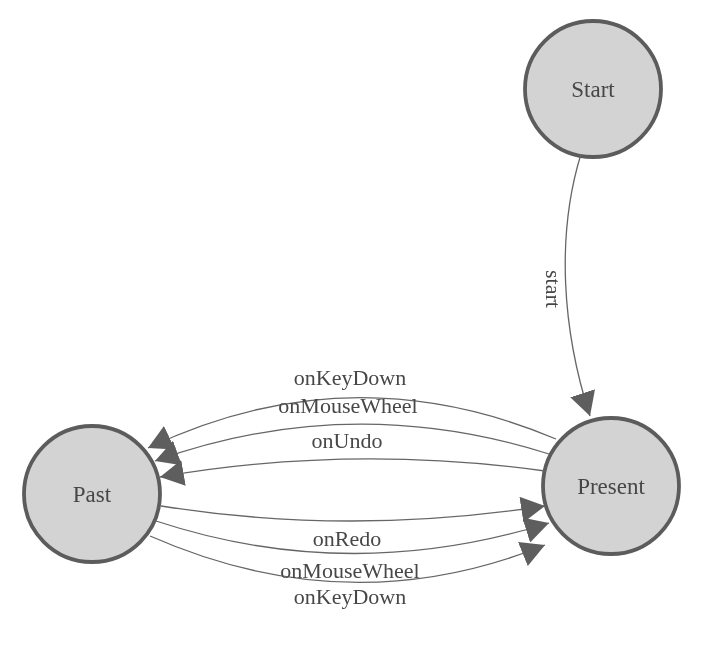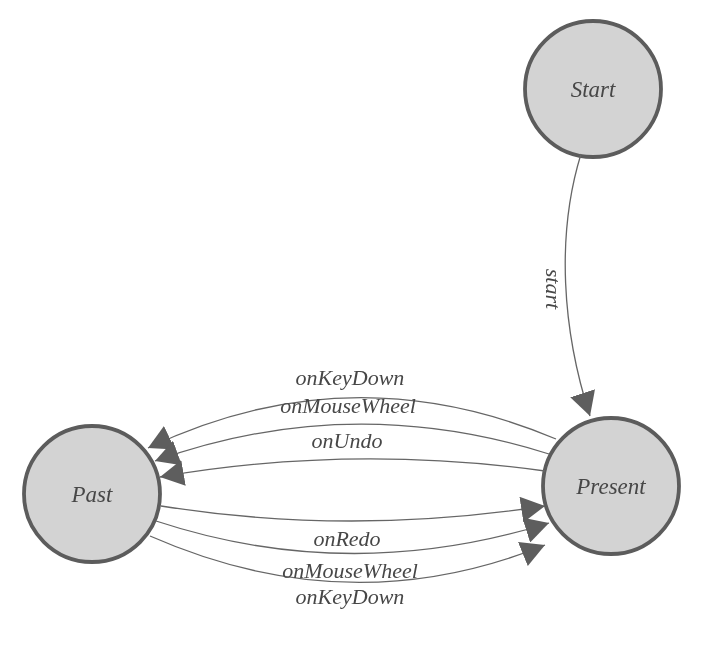--- a/index.html
+++ b/index.html
@@ -4,21 +4,21 @@
 <style>
   html, body {
     margin: 0;
     padding: 0;
     background: #ffffff;
     width: 721px;
     height: 670px;
     overflow: hidden;
     font-family: "Liberation Serif", "DejaVu Serif", serif;
   }
-  .canvas-wrap { position: relative; width: 721px; height: 670px; font-style: italic; }
+  .canvas-wrap { position: relative; width: 721px; height: 670px; }
   svg { display: block; }
   .state circle {
     fill: #d3d3d3;
     stroke: #5c5c5c;
     stroke-width: 3.8;
   }
   .state text {
     font-family: "Liberation Serif", "DejaVu Serif", serif;
     font-size: 23px;
     fill: #474747;

